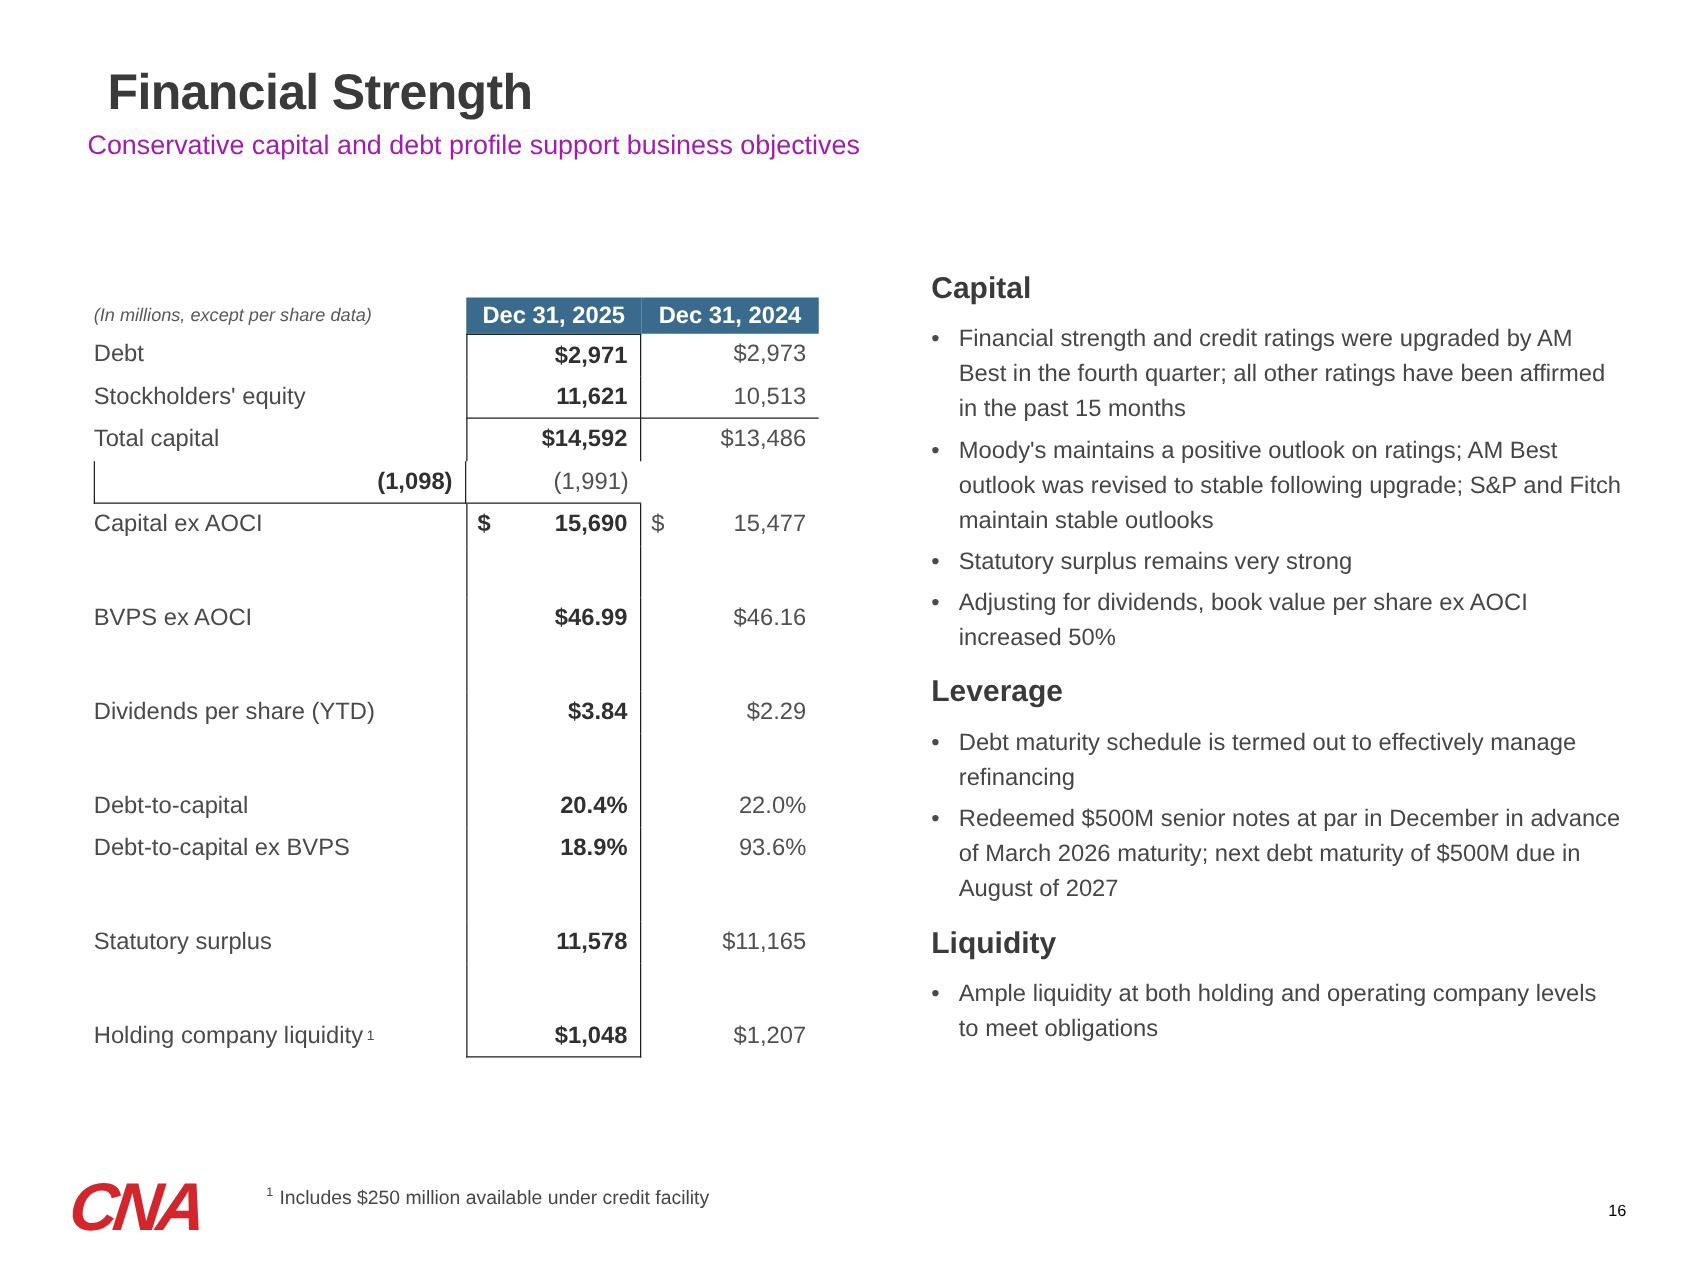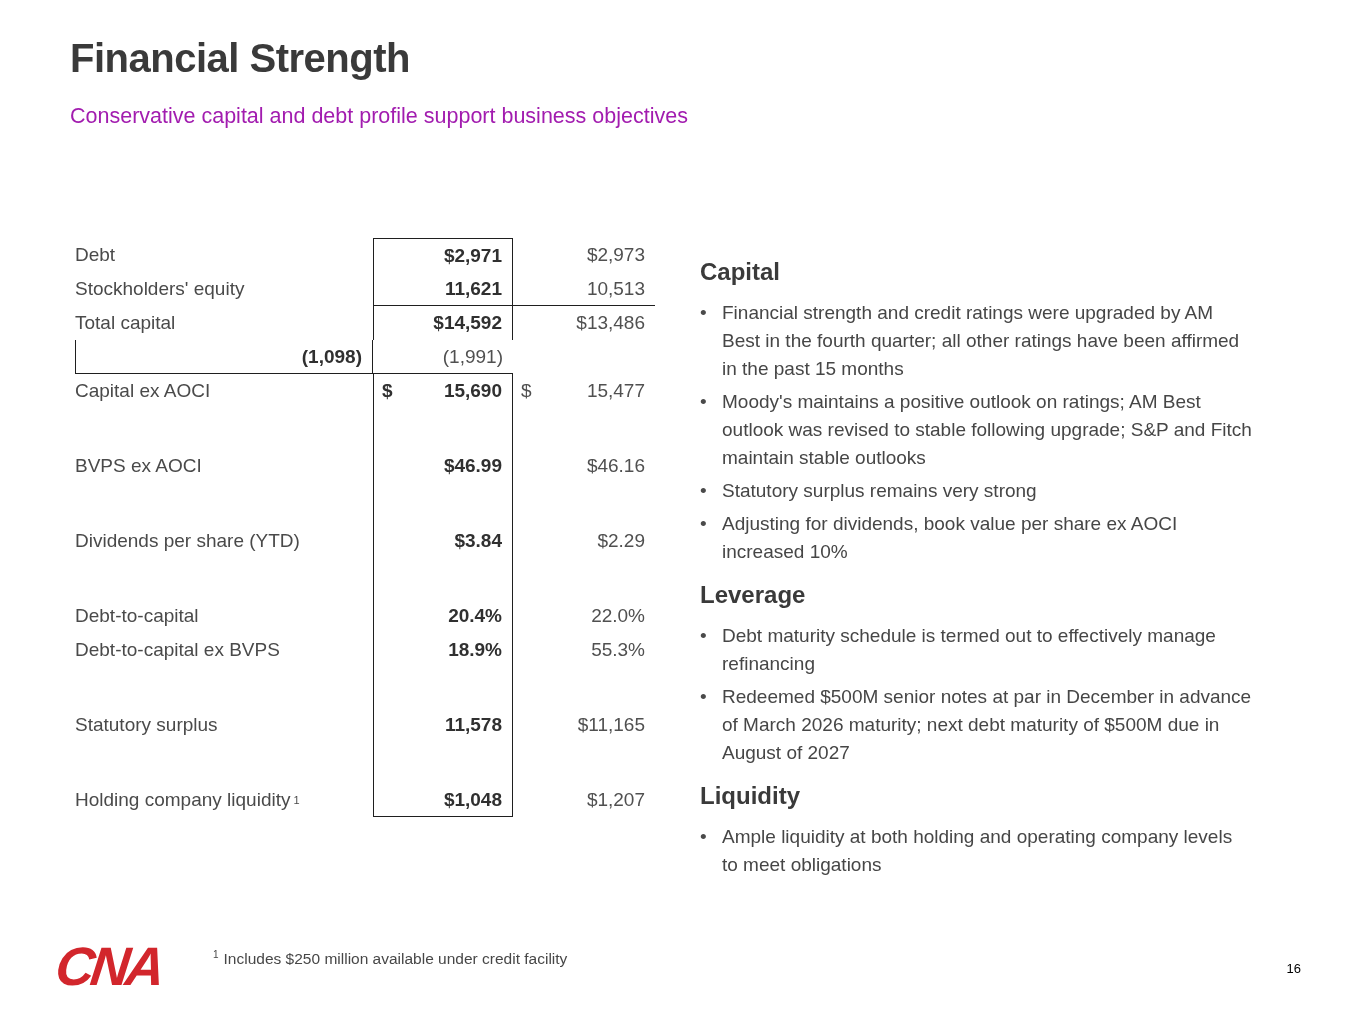--- a/index.html
+++ b/index.html
@@ -3,21 +3,21 @@
 <meta charset="utf-8">
 <style>
   html,body{margin:0;padding:0;}
   body{
     width:1365px;height:1024px;position:relative;background:#ffffff;
     font-family:"Liberation Sans", sans-serif;overflow:hidden;
   }
   
   .title{
     position:absolute;left:70px;top:36px;font-size:40px;font-weight:700;
-    color:#3a3a3a;letter-spacing:-0.5px;margin:0;
+    color:#3a3a3a;letter-spacing:-0.5px;margin:16px;
   }
   .subtitle{
     position:absolute;left:70px;top:104px;font-size:21.5px;color:#a21caf;margin:0;
   }
   
   .table-wrap{position:absolute;left:75px;top:238px;width:580px;}
   .t-header{display:grid;grid-template-columns:298px 140px 142px;height:29px;}
   .units{
     font-style:italic;font-size:14.5px;color:#595959;
     display:flex;align-items:center;
@@ -34,21 +34,21 @@
   .c-v1{
     justify-content:flex-end;padding:0 10px 0 8px;font-weight:700;color:#303030;
     border-left:1.5px solid #1f1f1f;border-right:1.5px solid #1f1f1f;
   }
   .c-v2{justify-content:flex-end;padding:0 10px 0 8px;color:#505050;}
   .box-top{border-top:1.5px solid #1f1f1f;padding-left:11px;}
   .box-bottom{border-bottom:1.5px solid #1f1f1f;}
   .rule{border-bottom:1.5px solid #1f1f1f;}
   .ds-split{justify-content:space-between;}
   
-  .right{position:absolute;left:700px;top:216px;width:552px;margin-top:41px;}
+  .right{position:absolute;left:745px;top:216px;width:552px;}
   .sec-heading{
     font-size:24px;font-weight:700;color:#3a3a3a;margin:14px 0 12px;line-height:30px;
   }
   .right section:first-child .sec-heading{margin-top:0;}
   .bullet{display:flex;margin-bottom:5px;}
   .bullet .dot{width:22px;flex:none;font-size:19px;line-height:28px;color:#4a4a4a;}
   .bullet .btext{font-size:19px;line-height:28px;color:#464646;}
   
   .logo{
     position:absolute;left:56px;top:936px;font-size:54px;font-weight:900;
@@ -59,20 +59,25 @@
   .footnote sup{font-size:10px;margin-right:5px;}
   .page-num{position:absolute;right:64px;top:961px;font-size:13px;color:#000000;}
 </style>
 </head>
 <body>
 
 <h1 class="title">Financial Strength</h1>
 <p class="subtitle">Conservative capital and debt profile support business objectives</p>
 
 <div class="table-wrap">
+  <div class="t-header">
+    <div class="units">(In millions, except per share data)</div>
+    <div class="hcell">Dec 31, 2025</div>
+    <div class="hcell">Dec 31, 2024</div>
+  </div>
   <div id="tbody">
       <div class="t-row">
     <div class="cell c-label">
           <span class="lbl">Debt</span>
         </div>
     <div class="cell c-v1 box-top">$2,971</div>
     <div class="cell c-v2">$2,973</div>
   </div>
       <div class="t-row">
     <div class="cell c-label">
@@ -145,21 +150,21 @@
           <span class="lbl">Debt-to-capital</span>
         </div>
     <div class="cell c-v1">20.4%</div>
     <div class="cell c-v2">22.0%</div>
   </div>
       <div class="t-row">
     <div class="cell c-label">
           <span class="lbl">Debt-to-capital ex BVPS</span>
         </div>
     <div class="cell c-v1">18.9%</div>
-    <div class="cell c-v2">55.3%</div>
+    <div class="cell c-v2">93.6%</div>
   </div>
       <div class="t-row spacer">
     <div class="cell c-label">
           <span class="lbl"></span>
         </div>
     <div class="cell c-v1"></div>
     <div class="cell c-v2"></div>
   </div>
       <div class="t-row">
     <div class="cell c-label">
@@ -197,21 +202,21 @@
         <div class="bullet">
     <span class="dot">•</span>
     <span class="btext">Moody's maintains a positive outlook on ratings; AM Best outlook was revised to stable following upgrade; S&amp;P and Fitch maintain stable outlooks</span>
   </div>
         <div class="bullet">
     <span class="dot">•</span>
     <span class="btext">Statutory surplus remains very strong</span>
   </div>
         <div class="bullet">
     <span class="dot">•</span>
-    <span class="btext">Adjusting for dividends, book value per share ex AOCI increased 10%</span>
+    <span class="btext">Adjusting for dividends, book value per share ex AOCI increased 50%</span>
   </div>
       </div>
   </section>
     <section>
     <h2 class="sec-heading">Leverage</h2>
     <div class="bullets">
         <div class="bullet">
     <span class="dot">•</span>
     <span class="btext">Debt maturity schedule is termed out to effectively manage refinancing</span>
   </div>

